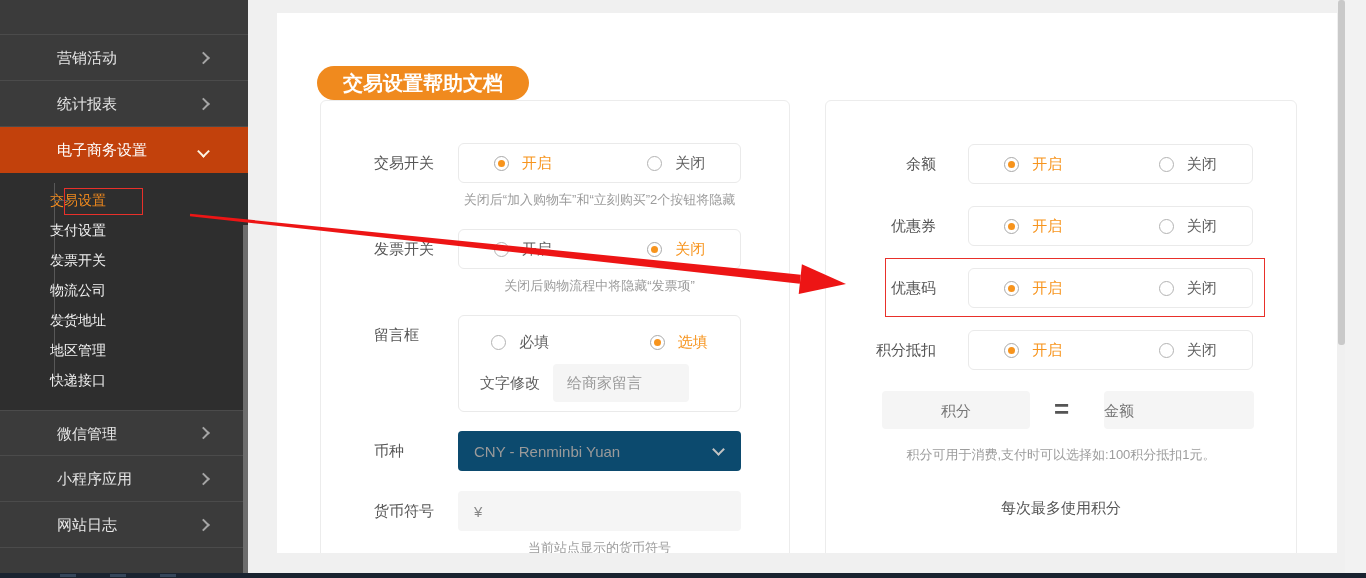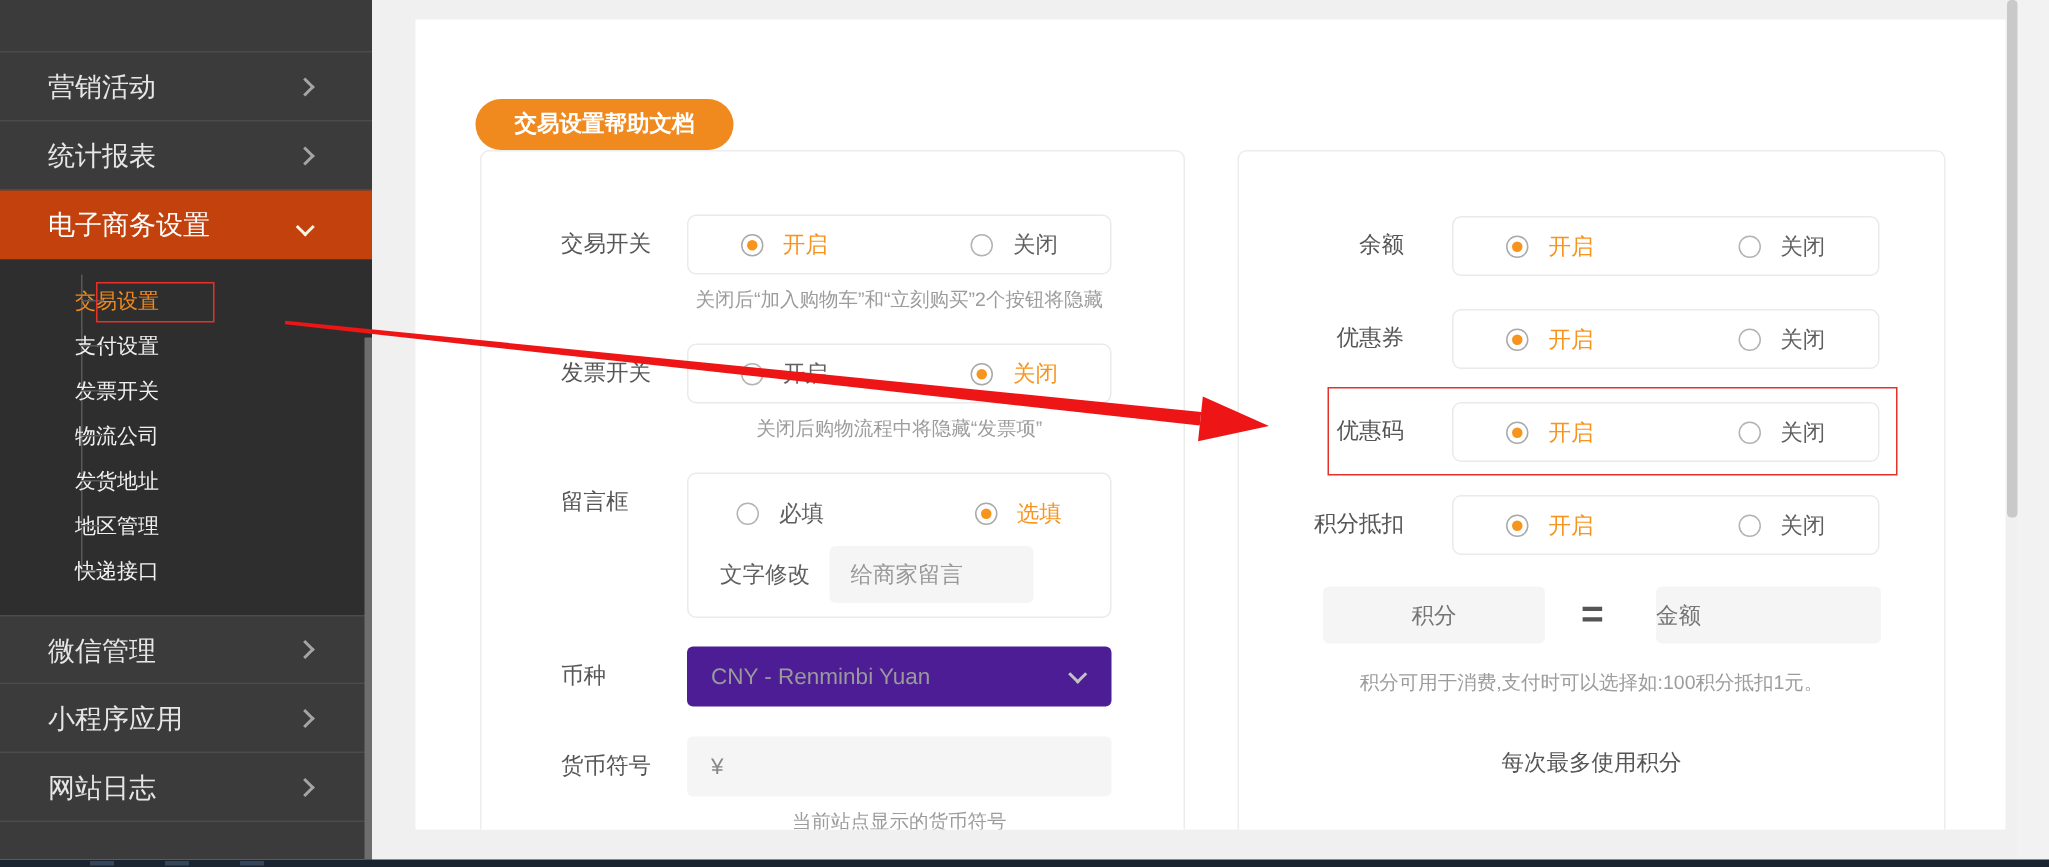--- a/index.html
+++ b/index.html
@@ -6,59 +6,59 @@
   html,body { width:1366px; height:578px; overflow:hidden; }
   body {
     position:relative;
     font-family:"Liberation Sans","DejaVu Sans",sans-serif;
     background:#f0f0f0;
     color:#565656;
   }
   
   .sidebar { position:absolute; left:0; top:0; width:248px; height:573px; background:#3b3b3b; z-index:5; }
   .side-stub { height:35px; border-bottom:1px solid #4b4b4b; }
-  .side-item { position:relative; height:46px; line-height:46px; padding-left:32px;
-               color:#e6e6e6; font-size:18px; border-bottom:1px solid #4b4b4b; cursor:pointer; }
+  .side-item { position:relative; height:46px; line-height:46px; padding-left:57px;
+               color:#e6e6e6; font-size:15px; border-bottom:1px solid #4b4b4b; cursor:pointer; }
   .side-item.bt { border-bottom:1px solid #4b4b4b; }
   .side-item.active { background:#c2410c; color:#fff; border-bottom:none; }
   .chev { position:absolute; right:40px; top:50%; width:9px; height:9px;
           border-top:2px solid #a5a5a5; border-right:2px solid #a5a5a5; }
   .chev.right { transform:translateY(-50%) rotate(45deg); }
   .chev.down  { transform:translateY(-35%) rotate(135deg); border-color:#fdf4e3; }
   .submenu { position:relative; height:237px; background:#2e2e2e; padding-top:12px; }
   .tree-line { position:absolute; left:54px; top:10px; width:1px; height:197px; background:#585858; }
   .sub-item { position:relative; height:30px; line-height:30px; padding-left:50px;
               color:#f0f0f0; font-size:14px; cursor:pointer; }
   .sub-item::before { content:''; position:absolute; left:54px; top:50%; width:15px; height:1px; background:#585858; }
   .sub-item.active { color:#f08a1e; }
   .side-scroll-thumb { position:absolute; right:0; top:225px; width:5px; height:348px; background:#6d6d6d; }
   
   .main-card { position:absolute; left:277px; top:13px; width:1060px; height:540px;
                background:#fff; overflow:hidden; z-index:2; }
   .help-btn { position:absolute; left:40px; top:53px; height:34px; padding:0 26px;
-              background:#f08a1e; color:#fff; font-size:15px; font-weight:bold;
+              background:#f08a1e; color:#fff; font-size:20px; font-weight:bold;
               border:none; border-radius:17px; line-height:34px; cursor:pointer; }
   .panel { position:absolute; top:87px; background:#fff; border:1px solid #ececec; border-radius:6px; }
   .panel.left  { left:43px;  width:470px; height:700px; }
   .panel.right { left:548px; width:472px; height:700px; }
   .f-label { position:absolute; font-size:15px; color:#565656; line-height:40px; }
   .switch-box { position:absolute; display:flex; align-items:center; height:40px;
                 border:1px solid #eaeaea; border-radius:6px; background:#fff;gap:26px; }
   .opt { flex:1; display:flex; align-items:center; justify-content:center; gap:13px;
          font-size:15px; color:#5f5f5f; cursor:pointer; }
   .radio { width:15px; height:15px; border:1px solid #b3b3b3; border-radius:50%; background:#fff;
            display:inline-block; flex:0 0 auto; }
   .radio.sel { border-color:#a9a9a9; position:relative; }
   .radio.sel::after { content:''; position:absolute; left:3px; top:3px; width:7px; height:7px;
                       border-radius:50%; background:#f7941d; }
   .opt.sel { color:#f7941d; }
   .helper { position:absolute; font-size:13px; color:#9c9c9c; text-align:center; white-space:nowrap; }
   .gray-box { background:#f5f5f5; border:none; border-radius:4px; color:#999; font-size:15px; }
   .select-box { position:absolute; display:flex; align-items:center; height:40px; padding:0 16px;
-                background:#4c1d95; border-radius:4px; color:#9a9a9a; font-size:15px; cursor:pointer; }
+                background:#0c4a6e; border-radius:4px; color:#9a9a9a; font-size:15px; cursor:pointer; }
   .select-chev { position:absolute; right:18px; top:14px; width:9px; height:9px;
                  border-top:2px solid #c3c3c3; border-right:2px solid #c3c3c3; transform:rotate(135deg); }
   .msg-box { position:absolute; left:137px; top:214px; width:283px; height:97px;
              border:1px solid #eaeaea; border-radius:6px; background:#fff; }
   .msg-radios { display:flex; height:40px; margin-top:6px;gap:36px; }
   .msg-edit { display:flex; align-items:center; margin:2px 0 0 21px; gap:13px; font-size:15px; color:#5f5f5f; }
   .msg-edit input { width:136px; height:38px; padding-left:14px; }
   .eq { position:absolute; font-size:26px; font-weight:bold; color:#555; }
   .center-text { position:absolute; width:100%; text-align:center; }
   

